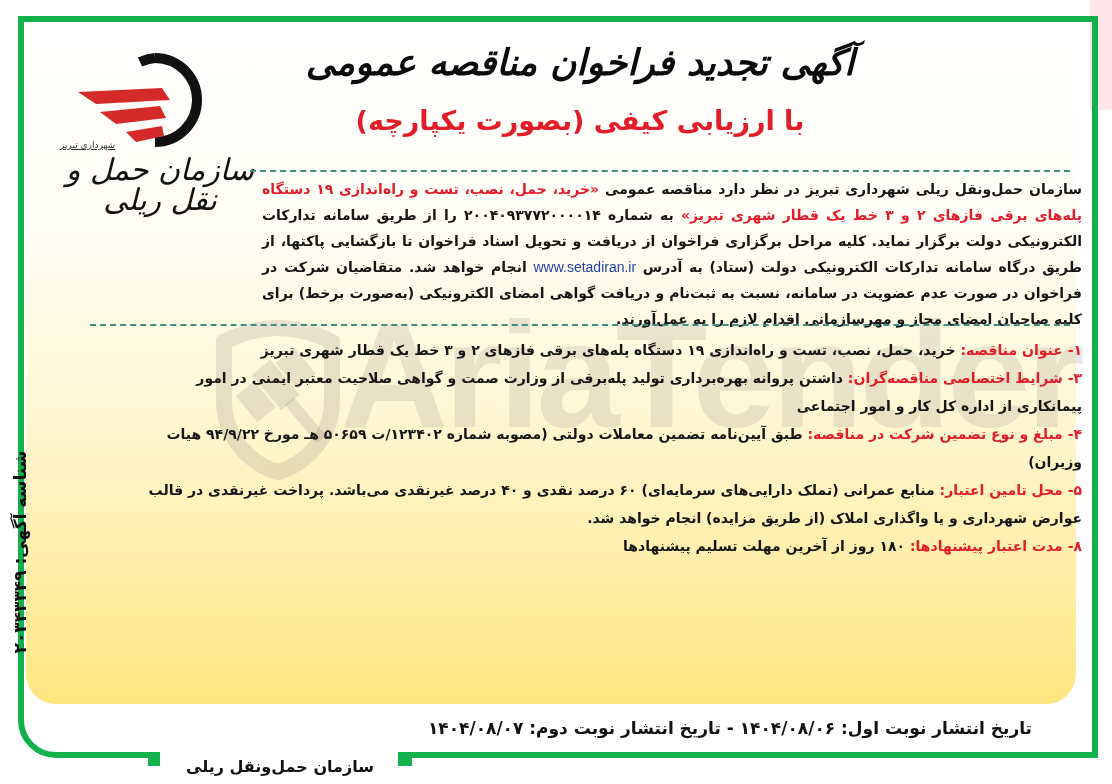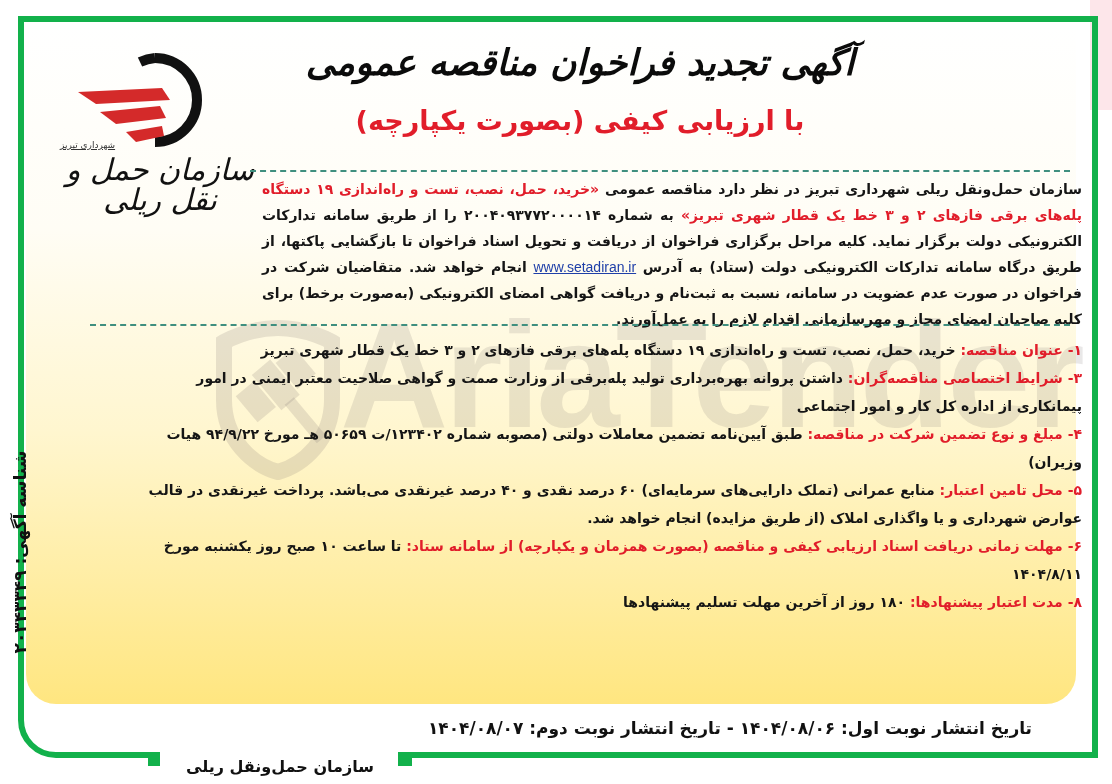--- a/index.html
+++ b/index.html
@@ -42,21 +42,21 @@
 
   .dash {
     position: absolute; height: 0; border-top: 2px dashed #3f8f7f;
   }
 
   .para {
     position: absolute; right: 30px; direction: rtl; text-align: justify;
     font-size: 14px; font-weight: bold; line-height: 26px; color: #151515;
   }
   .red { color: #e11d2a; }
-  .link { color: #1f3fa8; text-decoration: underline; font-weight: normal; font-family: "Liberation Sans", sans-serif; }
+  .link { color: #1f3fa8; font-weight: normal; font-family: "Liberation Sans", sans-serif; }
 
   .items { position: absolute; right: 30px; top: 336px; width: 1050px; direction: rtl; }
   .item { font-size: 14px; font-weight: bold; line-height: 28px; color: #151515; margin-left: 35px; }
   .item .lbl { color: #e11d2a; }
   .wm-text {
     position: absolute; left: 340px; top: 300px; font-family: "Liberation Sans", sans-serif;
     font-size: 150px; font-weight: bold; color: rgba(120,110,110,0.16); letter-spacing: -4px; line-height: 1;
   }
   .wm-shield {
     position: absolute; left: 208px; top: 320px; width: 140px; height: 160px;
@@ -121,21 +121,20 @@
   <span>سازمان حمل‌ونقل ریلی شهرداری تبریز در نظر دارد مناقصه عمومی </span><span class="red">«خرید، حمل، نصب، تست و راه‌اندازی ۱۹ دستگاه پله‌های برقی فازهای ۲ و ۳ خط یک قطار شهری تبریز»</span><span> به شماره ۲۰۰۴۰۹۳۷۷۲۰۰۰۰۱۴ را از طریق سامانه تدارکات الکترونیکی دولت برگزار نماید. کلیه مراحل برگزاری فراخوان از دریافت و تحویل اسناد فراخوان تا بازگشایی پاکتها، از طریق درگاه سامانه تدارکات الکترونیکی دولت (ستاد) به آدرس </span><span class="link">www.setadiran.ir</span><span> انجام خواهد شد. متقاضیان شرکت در فراخوان در صورت عدم عضویت در سامانه، نسبت به ثبت‌نام و دریافت گواهی امضای الکترونیکی (به‌صورت برخط) برای کلیه صاحبان امضای مجاز و مهرسازمانی اقدام لازم را به عمل‌آورند.</span>
 </div>
 
 <div class="dash" style="left:90px; top:324px; width:980px;"></div>
 
 <div class="items" style="width:980px;">
   <div class="item"><span class="lbl">۱- عنوان مناقصه:</span><span> خرید، حمل، نصب، تست و راه‌اندازی ۱۹ دستگاه پله‌های برقی فازهای ۲ و ۳ خط یک قطار شهری تبریز</span></div>
   <div class="item"><span class="lbl">۳- شرایط اختصاصی مناقصه‌گران:</span><span> داشتن پروانه بهره‌برداری تولید پله‌برقی از وزارت صمت و گواهی صلاحیت معتبر ایمنی در امور پیمانکاری از اداره کل کار و امور اجتماعی</span></div>
   <div class="item"><span class="lbl">۴- مبلغ و نوع تضمین شرکت در مناقصه:</span><span> طبق آیین‌نامه تضمین معاملات دولتی (مصوبه شماره ۱۲۳۴۰۲/ت ۵۰۶۵۹ هـ مورخ ۹۴/۹/۲۲ هیات وزیران)</span></div>
   <div class="item"><span class="lbl">۵- محل تامین اعتبار:</span><span> منابع عمرانی (تملک دارایی‌های سرمایه‌ای) ۶۰ درصد نقدی و ۴۰ درصد غیرنقدی می‌باشد. پرداخت غیرنقدی در قالب عوارض شهرداری و یا واگذاری املاک (از طریق مزایده) انجام خواهد شد.</span></div>
-  <div class="item"><span class="lbl">۶- مهلت زمانی دریافت اسناد ارزیابی کیفی و مناقصه (بصورت همزمان و یکپارچه) از سامانه ستاد:</span><span> تا ساعت ۱۰ صبح روز یکشنبه مورخ ۱۴۰۴/۸/۱۱</span></div>
   <div class="item"><span class="lbl">۸- مدت اعتبار پیشنهادها:</span><span> ۱۸۰ روز از آخرین مهلت تسلیم پیشنهادها</span></div>
 </div>
 
 <div class="pubdates">تاریخ انتشار نوبت اول: ۱۴۰۴/۰۸/۰۶ - تاریخ انتشار نوبت دوم: ۱۴۰۴/۰۸/۰۷</div>
 
 <div class="footer-cap-l"></div>
 <div class="footer-org">سازمان حمل‌ونقل ریلی شهرداری تبریز</div>
 <div class="footer-cap-r"></div>
 
 <div class="side-id">

